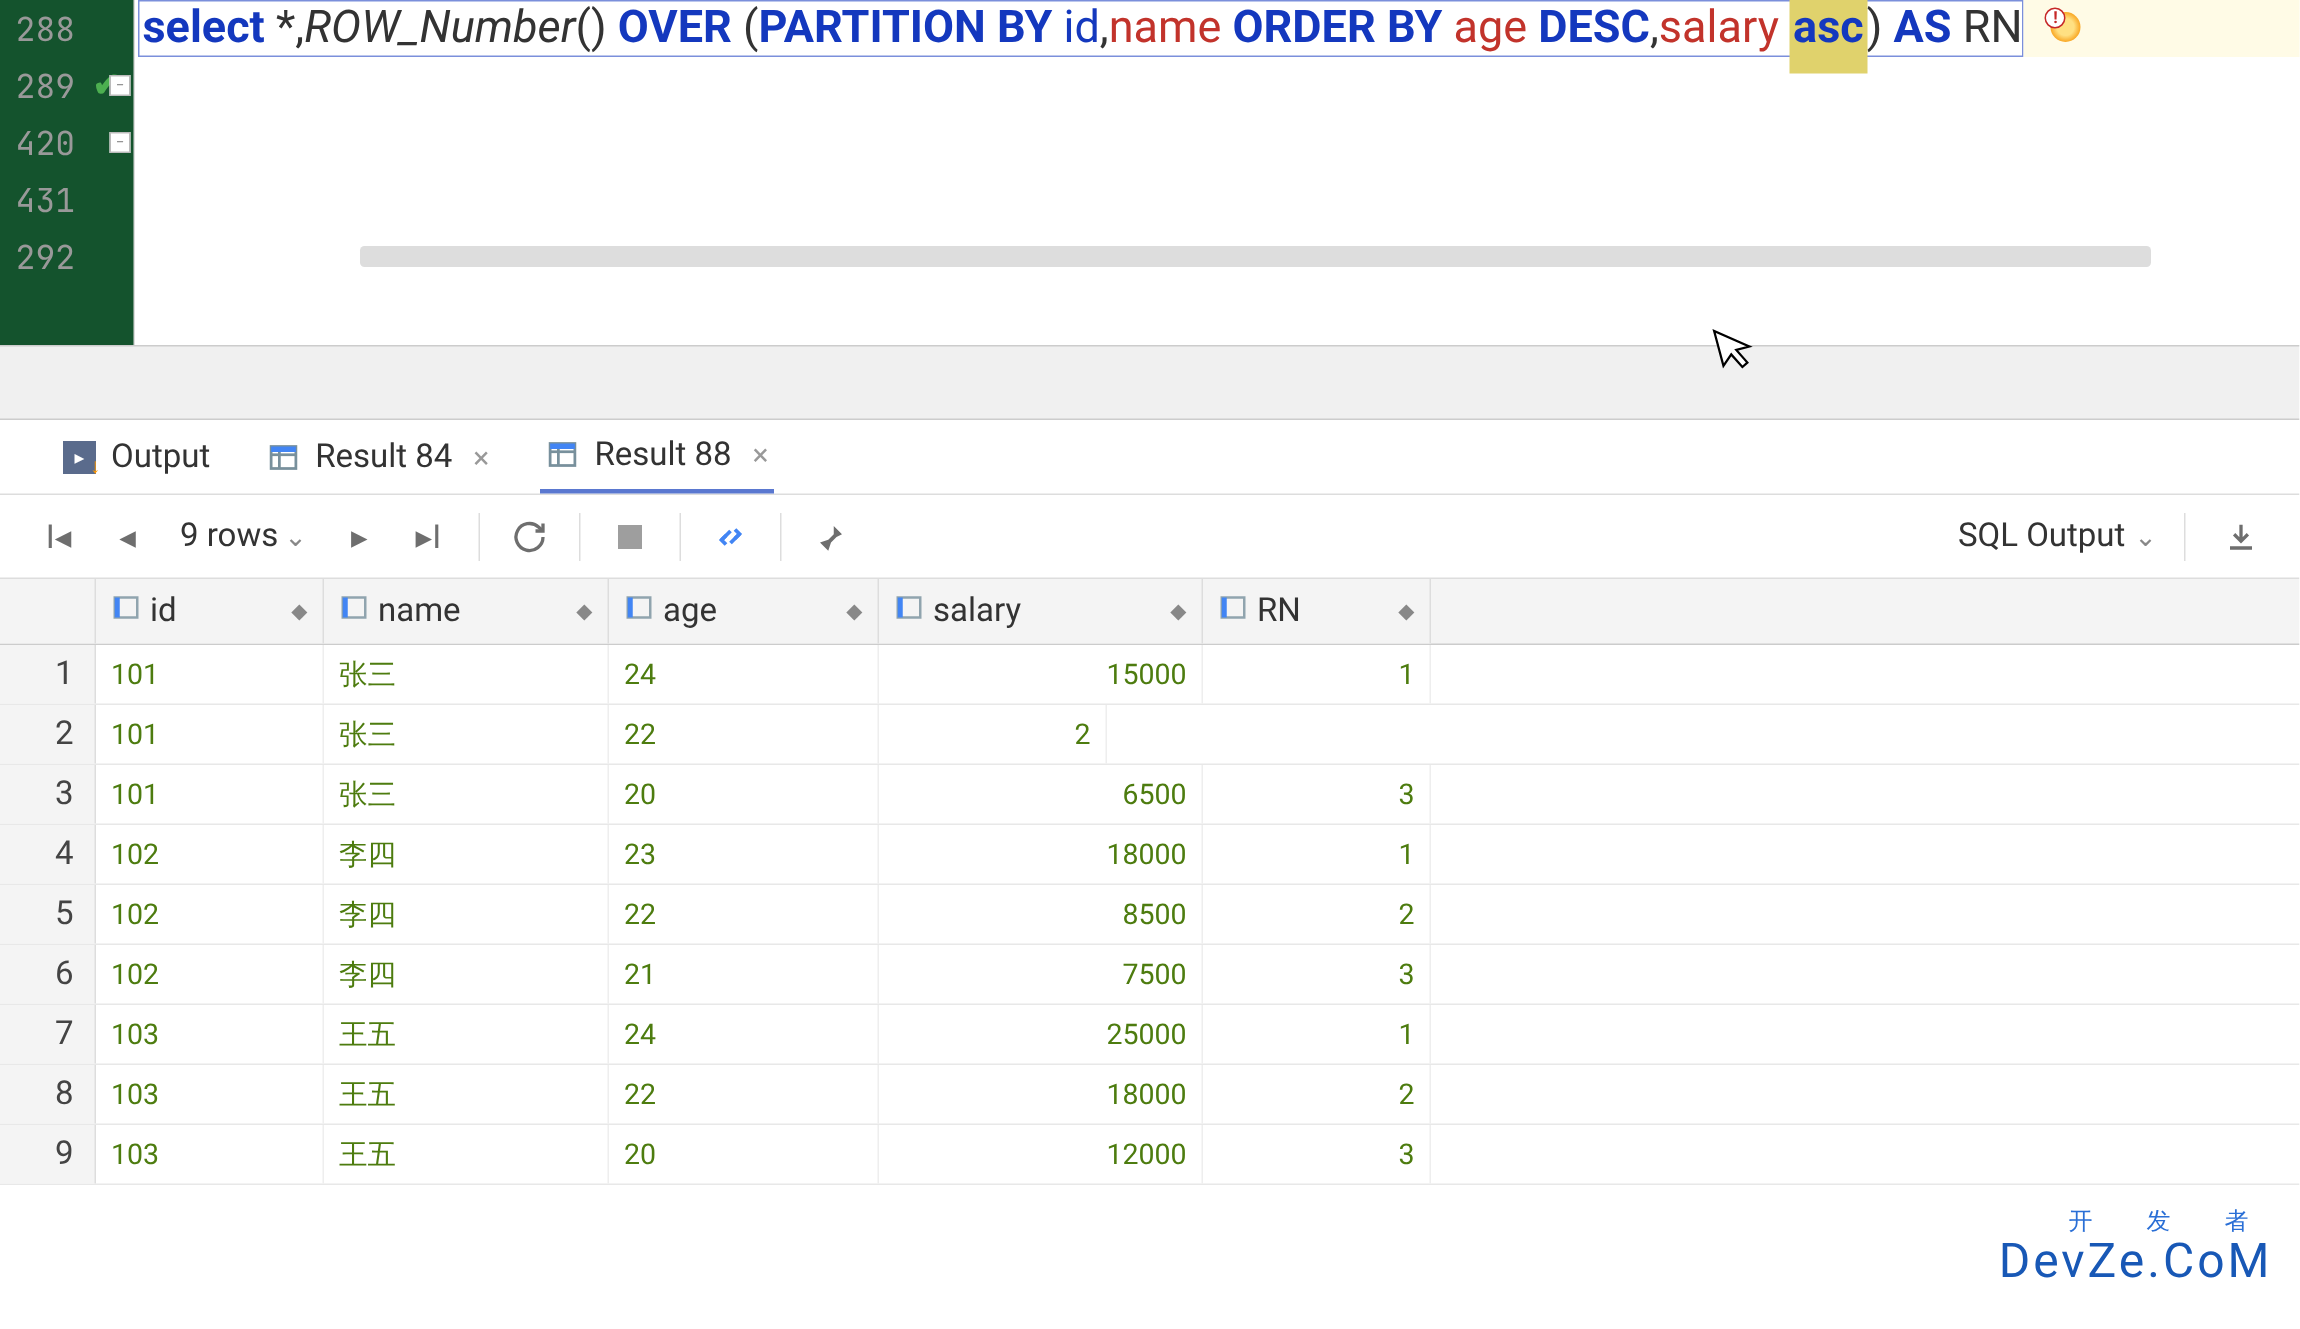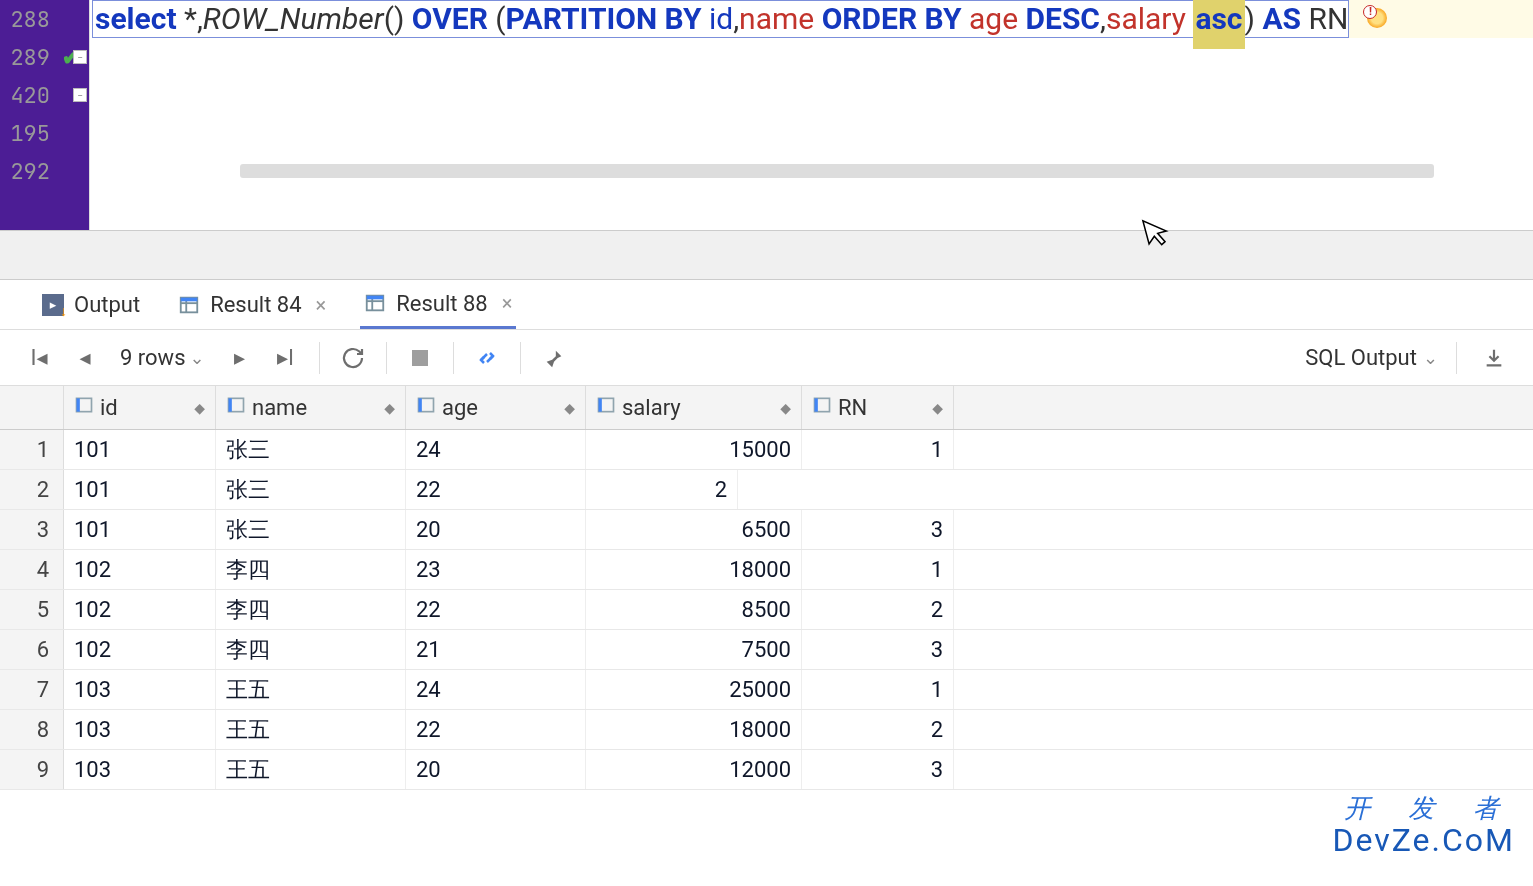--- a/index.html
+++ b/index.html
@@ -16,21 +16,21 @@
       position: relative;
     }
     .editor-area {
       height: 230px;
       display: flex;
       background: #fff;
       position: relative;
     }
     .gutter {
       width: 150px;
-      background: #4c1d95;
+      background: #14532d;
       display: flex;
       flex-direction: column;
       border-right: 1px solid #ddd;
       position: relative;
     }
     .line-num-wrap {
       display: flex;
       align-items: center;
       height: 38px;
       justify-content: flex-end;
@@ -286,22 +286,22 @@
       align-items: center;
       padding: 0 10px;
       font-size: 22px;
       color: #333;
       border-right: 1px solid #ddd;
       background: #f4f4f4;
       position: relative;
     }
     .data-cell {
       padding: 0 10px;
-      font-size: 22px;
-      color: #0f172a;
+      font-size: 19px;
+      color: #4d7c0f;
       border-right: 1px solid #eee;
       height: 100%;
       display: flex;
       align-items: center;
     }
     .col-id { width: 152px; }
     .col-name { width: 190px; }
     .col-age { width: 180px; }
     .col-salary { width: 216px; justify-content: flex-end; }
     .col-rn { width: 152px; justify-content: flex-end; }
@@ -315,23 +315,22 @@
     .watermark {
       position: absolute;
       right: 18px;
       bottom: 28px;
       text-align: right;
       font-family: Georgia, serif;
       line-height: 1.1;
     }
     .wm-cn {
       color: #2a6fd6;
-      font-size: 26px;
+      font-size: 16px;
       letter-spacing: 16px;
-      font-style: italic;
     }
     .wm-en {
       color: #1858b6;
       font-size: 32px;
       letter-spacing: 2px;
     }
     .cursor-arrow {
       position: absolute;
       top: 215px;
       left: 1145px;
@@ -360,21 +359,21 @@
           <span class="check-icon">✔</span>
         </span>
       <span class="fold-handle" style="top:12px;">−</span>
     </div>
     <div class="line-num-wrap">
       <span class="line-number">420</span>
       <span class="gutter-icon"></span>
       <span class="fold-handle" style="top:12px;">−</span>
     </div>
     <div class="line-num-wrap">
-      <span class="line-number">195</span>
+      <span class="line-number">431</span>
       <span class="gutter-icon"></span>
     </div>
     <div class="line-num-wrap">
       <span class="line-number">292</span>
       <span class="gutter-icon"></span>
     </div>
   </div>
   <div class="code-body">
     <div class="code-line"></div>
     <div class="code-line line-1"><span class="kw">select</span><span class="star"> *,</span><span class="func">ROW_Number</span><span class="plain">() </span><span class="kw">OVER</span><span class="plain"> (</span><span class="kw">PARTITION BY</span><span class="col-blue"> id</span><span class="plain">,</span><span class="col-red">name</span><span> </span><span class="kw">ORDER BY</span><span class="col-red"> age </span><span class="kw">DESC</span><span class="plain">,</span><span class="col-red">salary</span><span> </span><span class="kw asc-hl">asc</span><span class="plain">) </span><span class="kw">AS</span><span class="plain"> RN</span></div>

